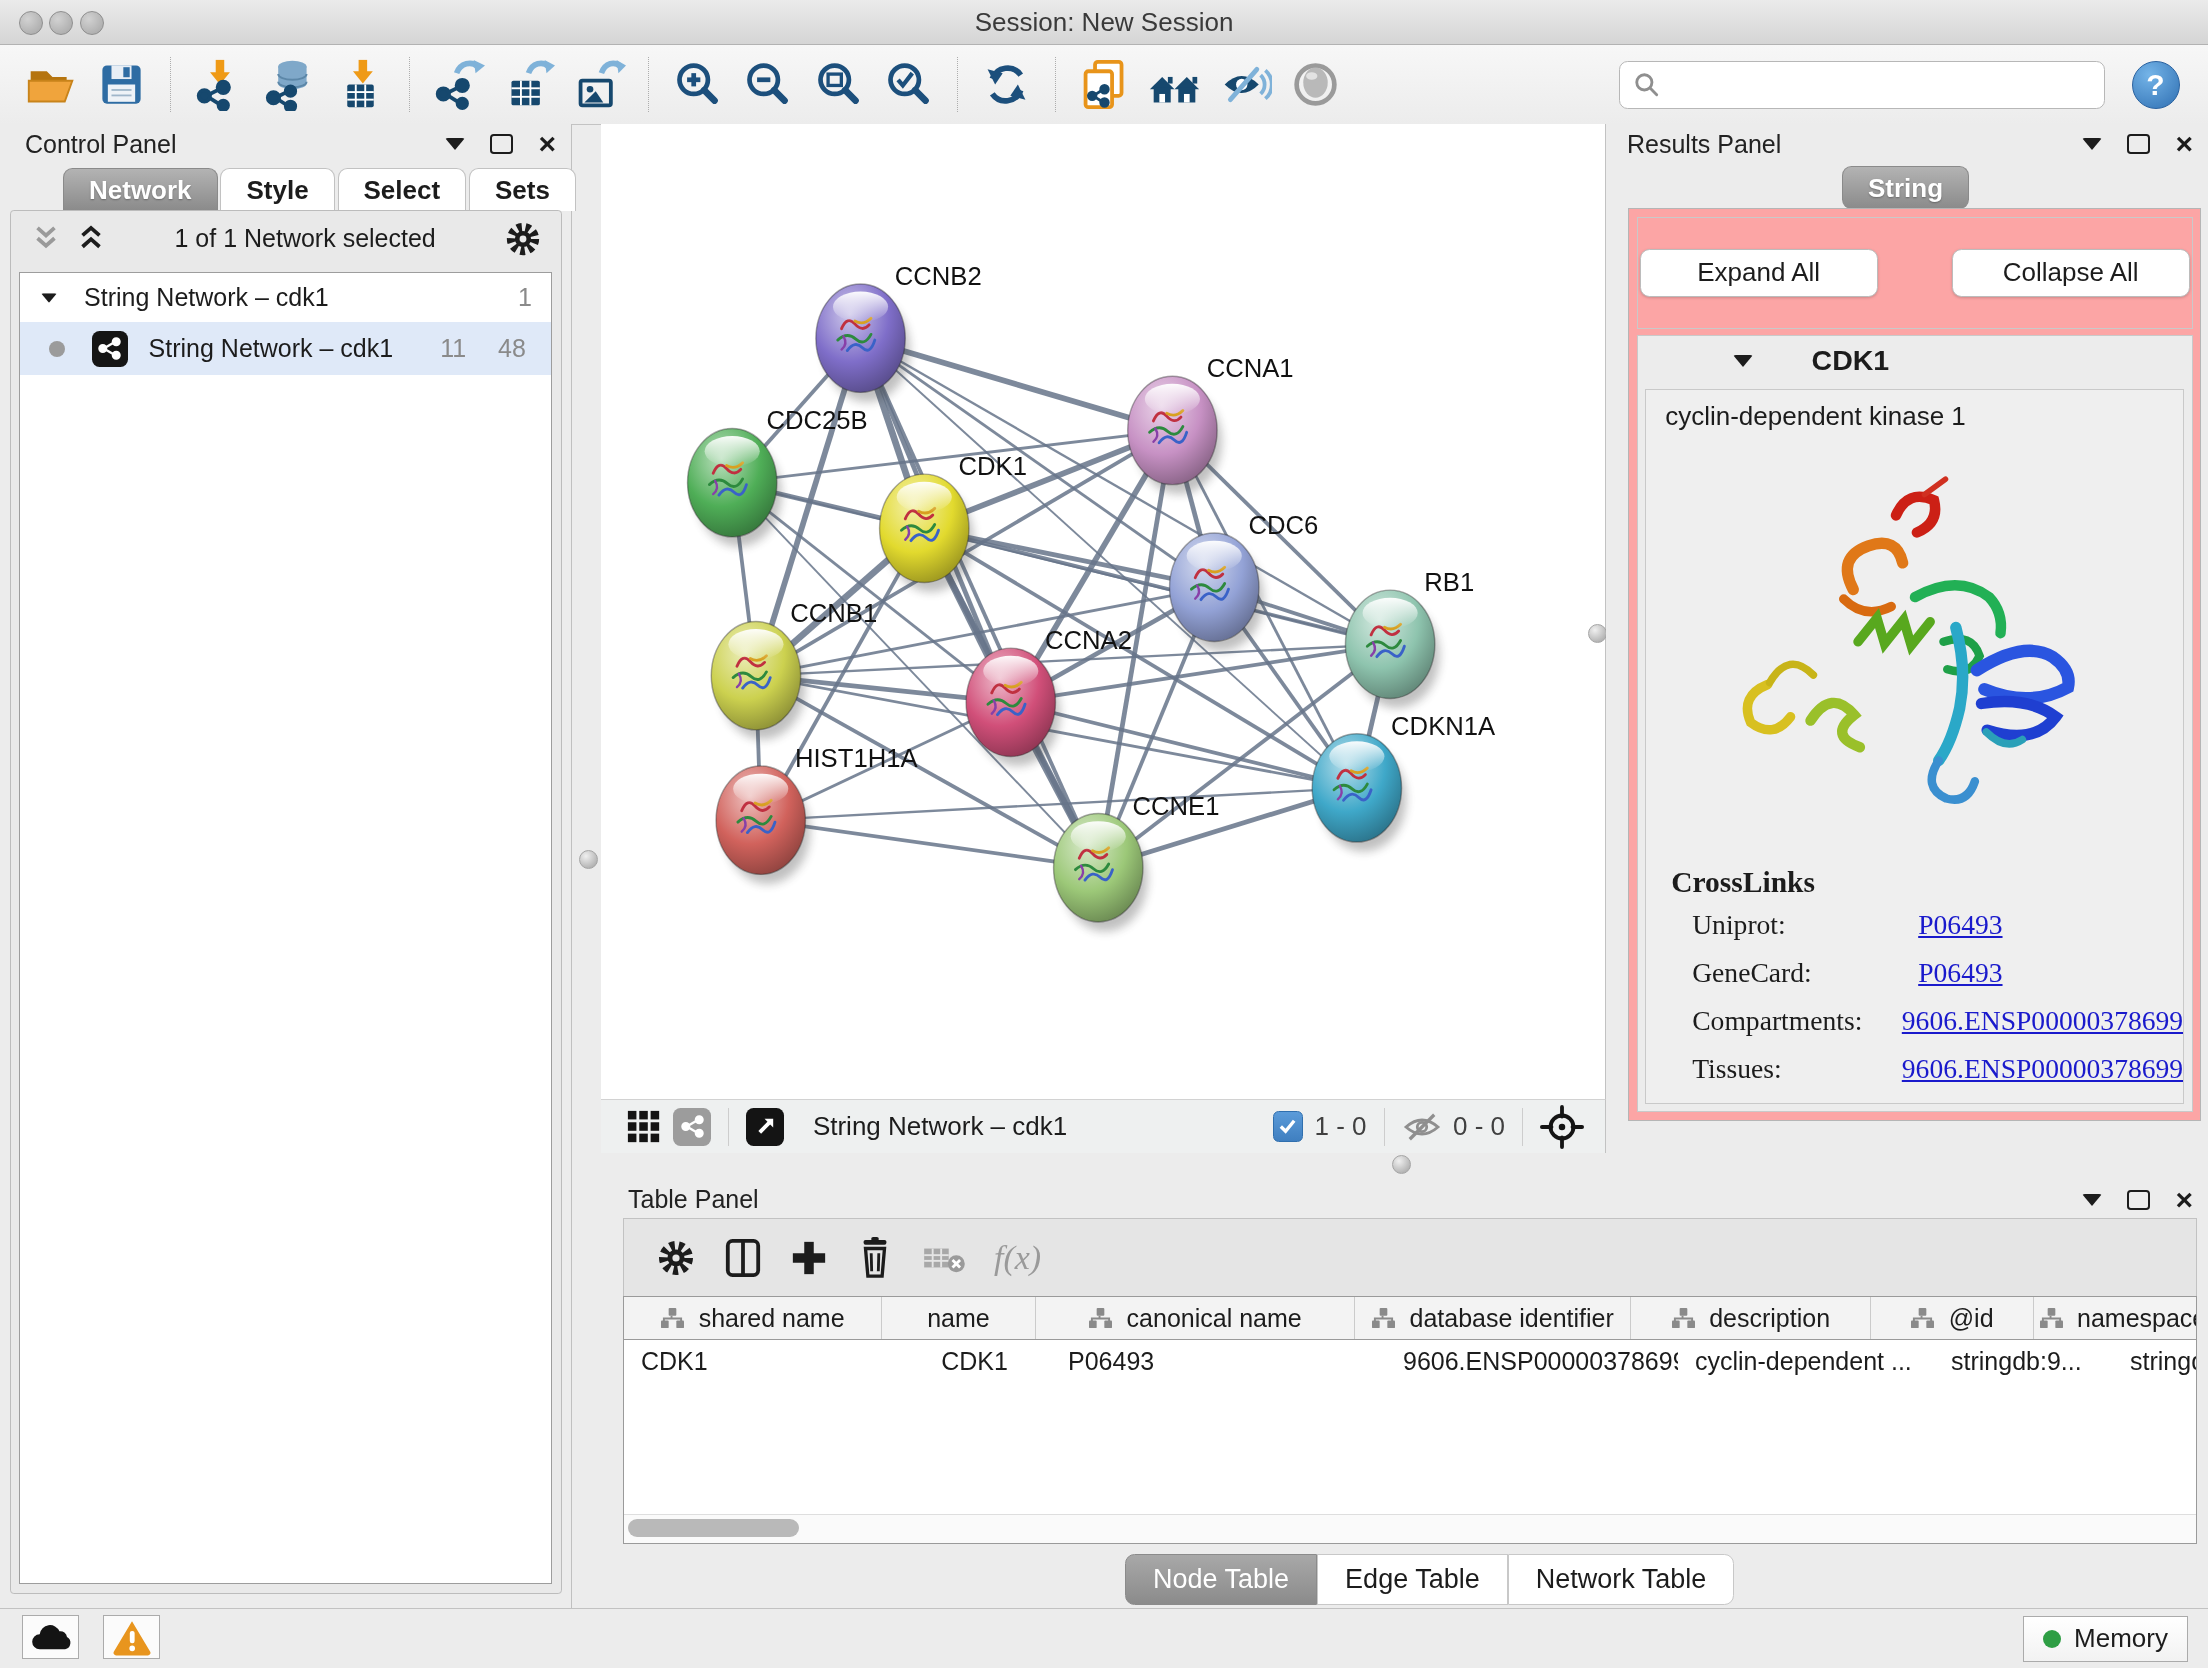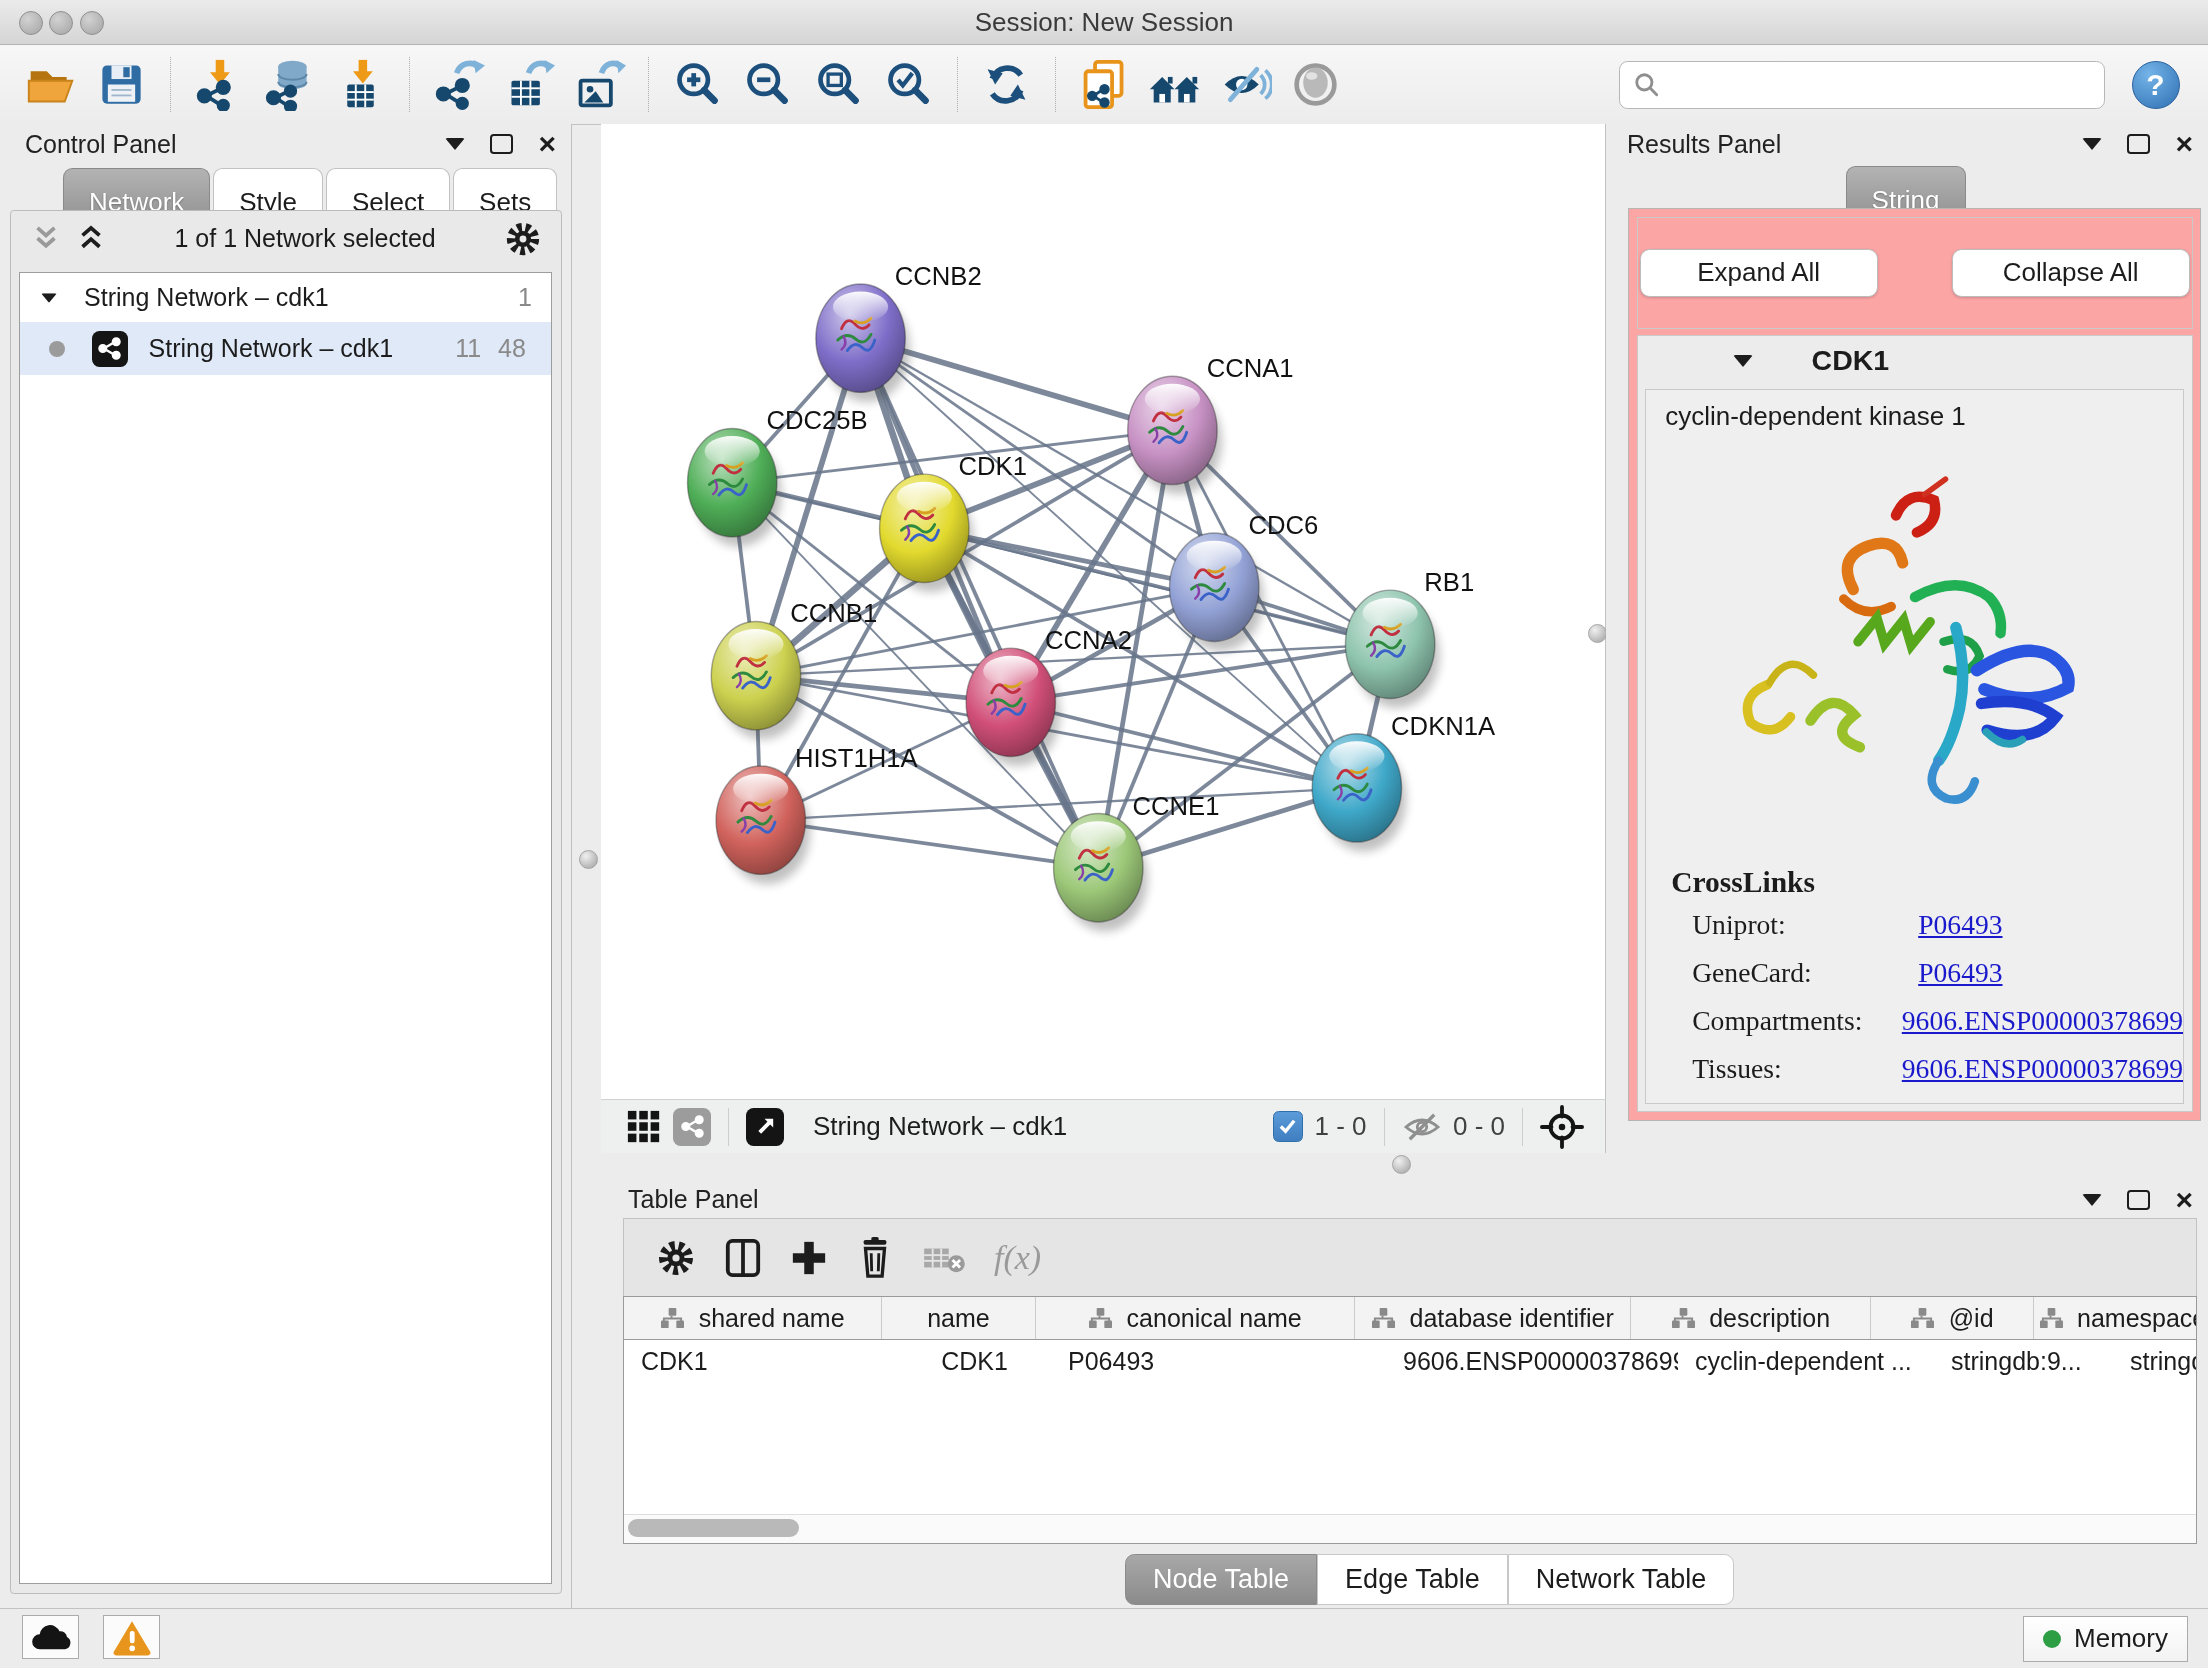--- a/index.html
+++ b/index.html
@@ -30,22 +30,22 @@
   .tri-down{width:0;height:0;border-left:10.5px solid transparent;border-right:10.5px solid transparent;
             border-top:12.4px solid #1c1c1c;border-radius:2.9px;}
   .float-box{width:19px;height:16px;border:2.9px solid #1c1c1c;border-radius:3.8px;}
   .x-glyph{font-size:30px;font-weight:800;line-height:1;color:#1c1c1c;}
   .ph-icons{display:flex;align-items:center;gap:25px;margin-right:15px;}
   
   .cpanel{position:absolute;left:0;top:124px;width:571px;bottom:59px;background:#ececec;
           border-right:1px solid #c0c0c0;}
   .cpanel .panel-head{padding-left:25px;}
   .cp-tabs{position:absolute;left:63px;top:44px;display:flex;}
-  .tab{height:42px;padding:12px 25px;display:flex;align-items:center;font-size:26px;background:#fff;
-       border:1px solid #c2c2c2;border-bottom:none;border-radius:9.5px 9.5px 0 0;margin-right:2.9px;}
+  .tab{height:42px;padding:0 25px;display:flex;align-items:center;font-size:26px;background:#fff;
+       border:1px solid #c2c2c2;border-bottom:none;border-radius:9.5px 9.5px 0 0;margin-right:2.9px;font-weight:bold;}
   .tab.active{background:linear-gradient(#b3b3b3,#8a8a8a);color:#fff;border-color:#8a8a8a;
               text-shadow:0 1px 1.9px rgba(0,0,0,.3);}
   .cp-box{position:absolute;left:9.5px;right:9.5px;top:86px;bottom:15px;background:#e9e9e9;
           border:1px solid #bcbcbc;border-radius:3.8px;}
   .cp-toolrow{height:55px;display:flex;align-items:center;padding:0 19px;font-size:25px;}
   .cp-summary{flex:1;text-align:center;}
   .cp-list{position:absolute;left:8.6px;right:8.6px;top:61px;bottom:8.6px;background:#fff;border:1px solid #9d9d9d;}
   .cp-row1{height:49px;display:flex;align-items:center;padding:0 19px;font-size:25px;}
   .cp-row1 .tri-down{transform:scale(.8);margin-right:25px;}
   .cp-row2{height:53px;background:#dfe9f8;display:flex;align-items:center;font-size:25px;}
@@ -364,21 +364,21 @@
                   <line x1="7" y1="13" x2="19" y2="20"></line>
                 <circle cx="6" cy="13" r="3.4"></circle>
                   <circle cx="20" cy="6" r="3.4"></circle>
                   <circle cx="20" cy="20" r="3.4"></circle>
               </g>
             </svg>
           </span>
           <span>String Network – cdk1</span>
           <span class="spacer"></span>
           <span class="cnt">11</span>
-          <span class="cnt" style="margin:0 25px 0 17px">48</span>
+          <span class="cnt" style="margin:0 25px 0 32px">48</span>
         </div>
       </div>
     </div>
   </div>
 
   <div class="dotHandle" style="left:579px;top:850px"></div>
 
   <div class="canvas">
     <svg id="net-svg" width="1004" height="976" viewBox="0 0 1056 1026">
         <defs>

